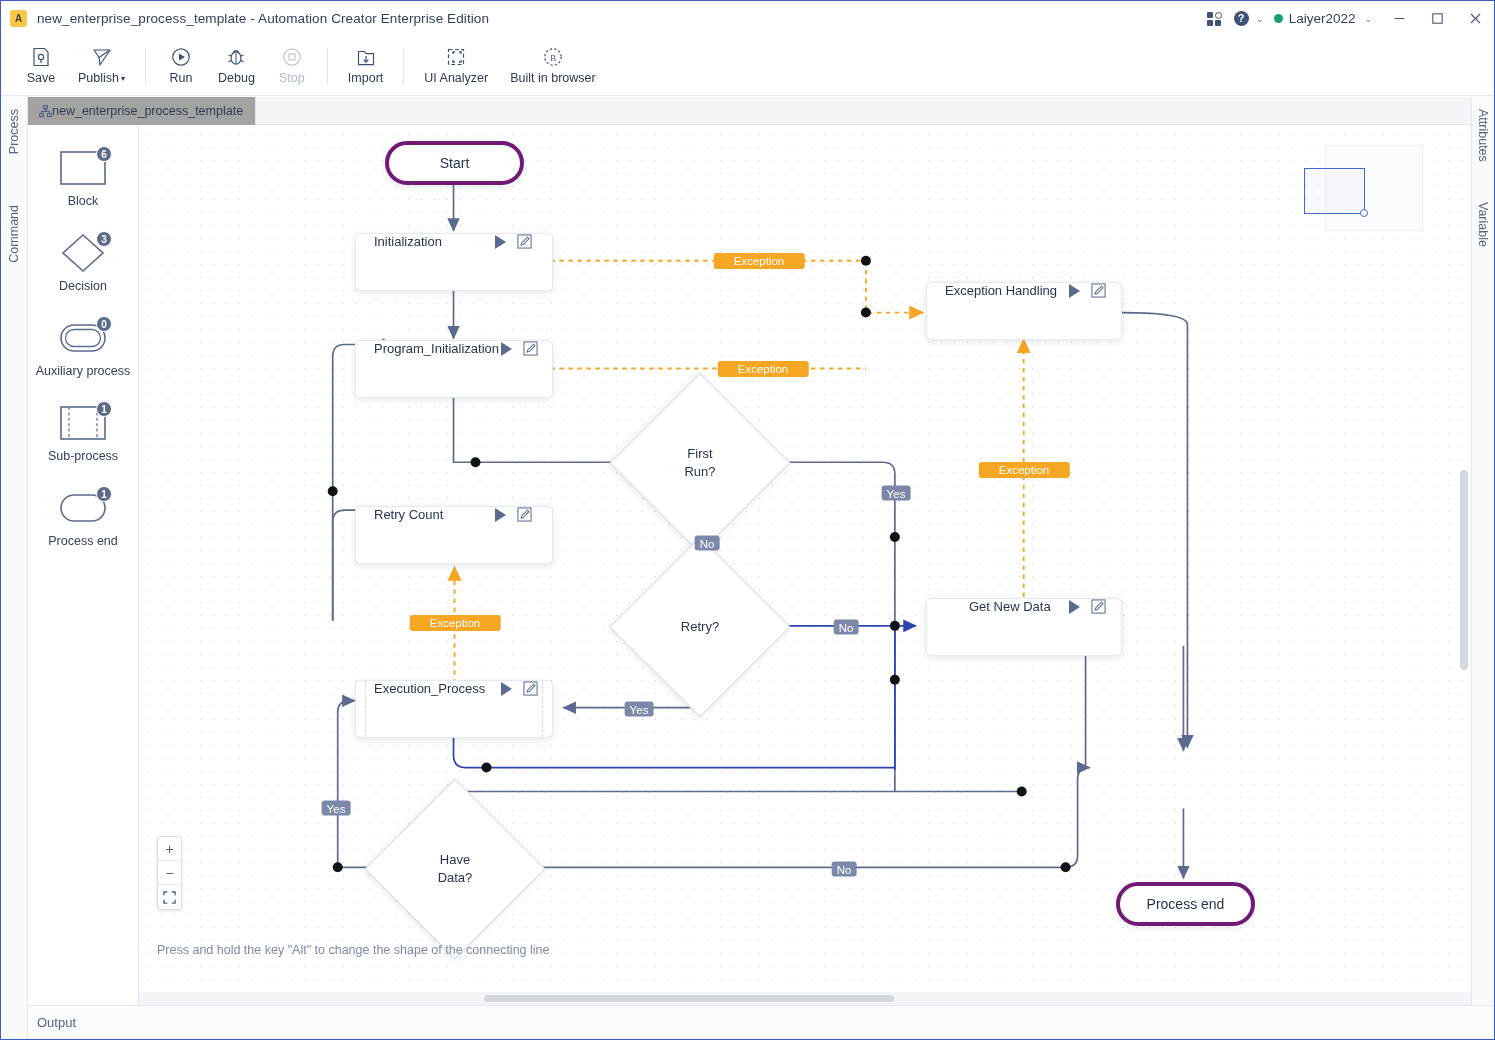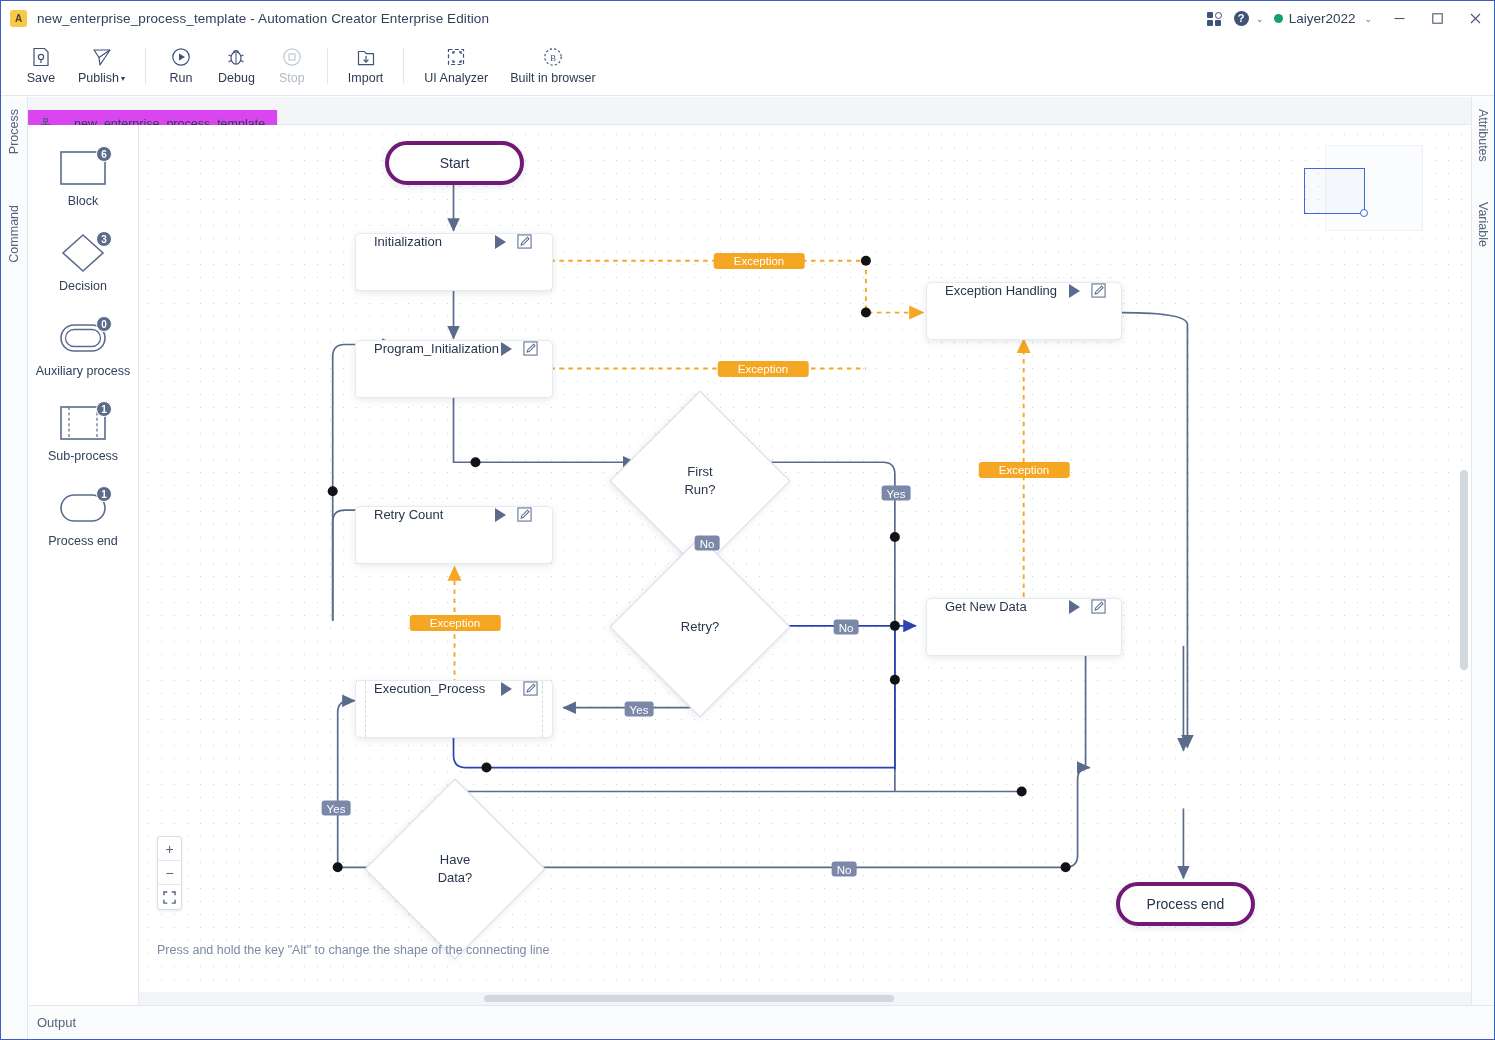--- a/index.html
+++ b/index.html
@@ -88,24 +88,23 @@
     font-size:12.5px; color:#55637d; white-space:nowrap;
   }
 
   
   .tabstrip {
     position:absolute; left:27px; top:96px; right:23px; height:28px;
     background:#f3f5f9; border-bottom:1px solid #e3e7ef;
   }
   .doc-tab {
     position:absolute; left:0; top:0; height:28px;
-    display:flex; align-items:center; gap:22px; padding:0 12px 0 11px;
-    background:#d946ef; font-size:12.5px; color:#2e3b52;
+    display:flex; align-items:center; gap:0; padding:0 12px 0 11px;
+    background:#a3a3a3; font-size:12.5px; color:#2e3b52;
     border-right:1px solid #e3e7ef;
-    margin-top:13px;
   }
 
   
   .palette {
     position:absolute; left:27px; top:124px; width:111px; bottom:34px;
     background:#ffffff; border-right:1px solid #e3e7ef;
     padding-top:22px;
   }
   .pal-item {
     display:flex; flex-direction:column; align-items:center; margin-bottom:24px;
@@ -560,21 +559,21 @@
       <span class="ntext">Retry Count</span>
       <span class="nicons">
         <span class="play-ic"></span>
         <svg class="edit-ic" viewBox="0 0 16 16">
           <rect x="1" y="1" width="14" height="14" fill="none" stroke="#5b6b8d" stroke-width="1.1"></rect>
           <path d="M11.2 3.4 L12.8 5 L6.6 11.2 L4.4 11.8 L5 9.6 Z" fill="none" stroke="#5b6b8d" stroke-width="1.1"></path>
         </svg>
       </span>
     </div>
 
-    <div class="node" style="left:787px; top:473px; width:196px; height:58px;">
+    <div class="node" style="left:787px; top:473px; width:196px; height:58px;padding-left:24px;">
       <span class="ntext">Get New Data</span>
       <span class="nicons" style="margin-right:15px">
         <span class="play-ic"></span>
         <svg class="edit-ic" viewBox="0 0 16 16">
           <rect x="1" y="1" width="14" height="14" fill="none" stroke="#5b6b8d" stroke-width="1.1"></rect>
           <path d="M11.2 3.4 L12.8 5 L6.6 11.2 L4.4 11.8 L5 9.6 Z" fill="none" stroke="#5b6b8d" stroke-width="1.1"></path>
         </svg>
       </span>
     </div>
 
@@ -589,21 +588,21 @@
           <path d="M11.2 3.4 L12.8 5 L6.6 11.2 L4.4 11.8 L5 9.6 Z" fill="none" stroke="#5b6b8d" stroke-width="1.1"></path>
         </svg>
       </span>
     </div>
 
 
     <div class="term" style="left:977px; top:757px; width:139px; height:44px;">
       <span>Process end</span>
     </div>
 
-    <div class="diamond" style="left:497px; top:292px; width:128px; height:128px;">
+    <div class="diamond" style="left:497px; top:274px; width:128px; height:128px;">
       <span class="dshape"></span>
       <span class="dtxt">
         <span>First</span><br>
         <span>Run?</span>
       </span>
     </div>
 
     <div class="diamond" style="left:497px; top:438px; width:128px; height:128px;">
       <span class="dshape"></span>
       <span class="dtxt">Retry?</span>

